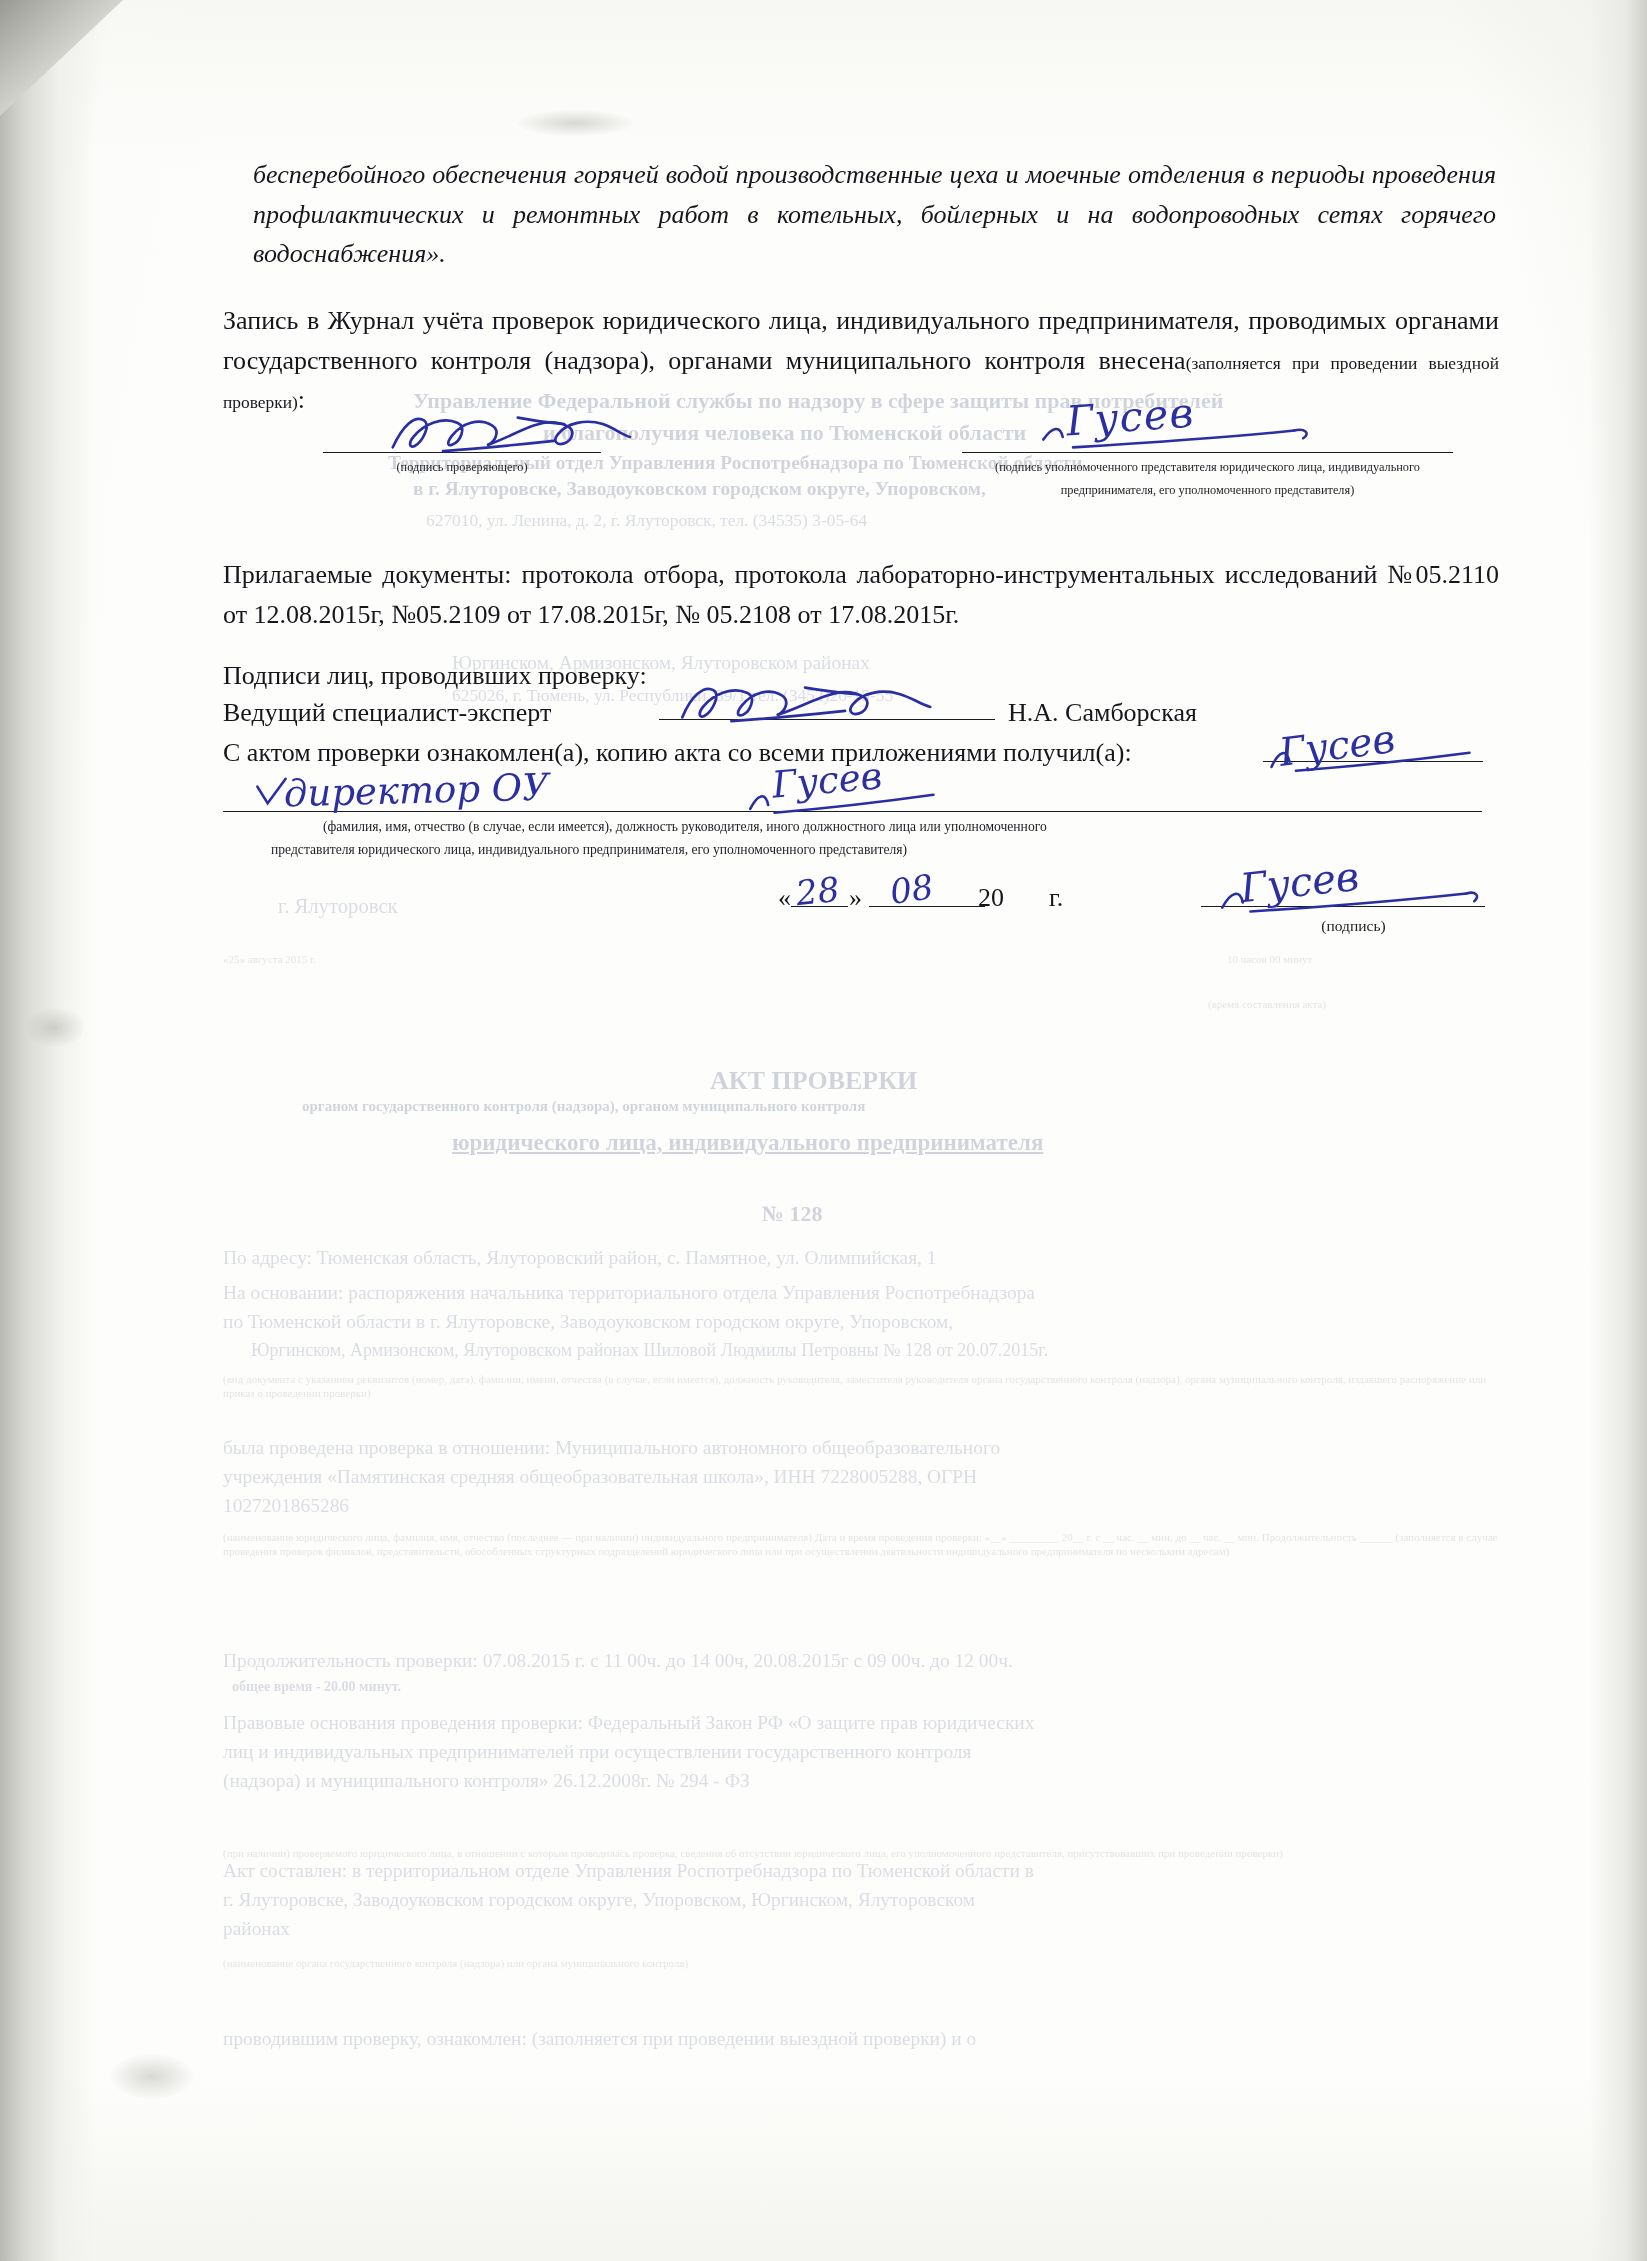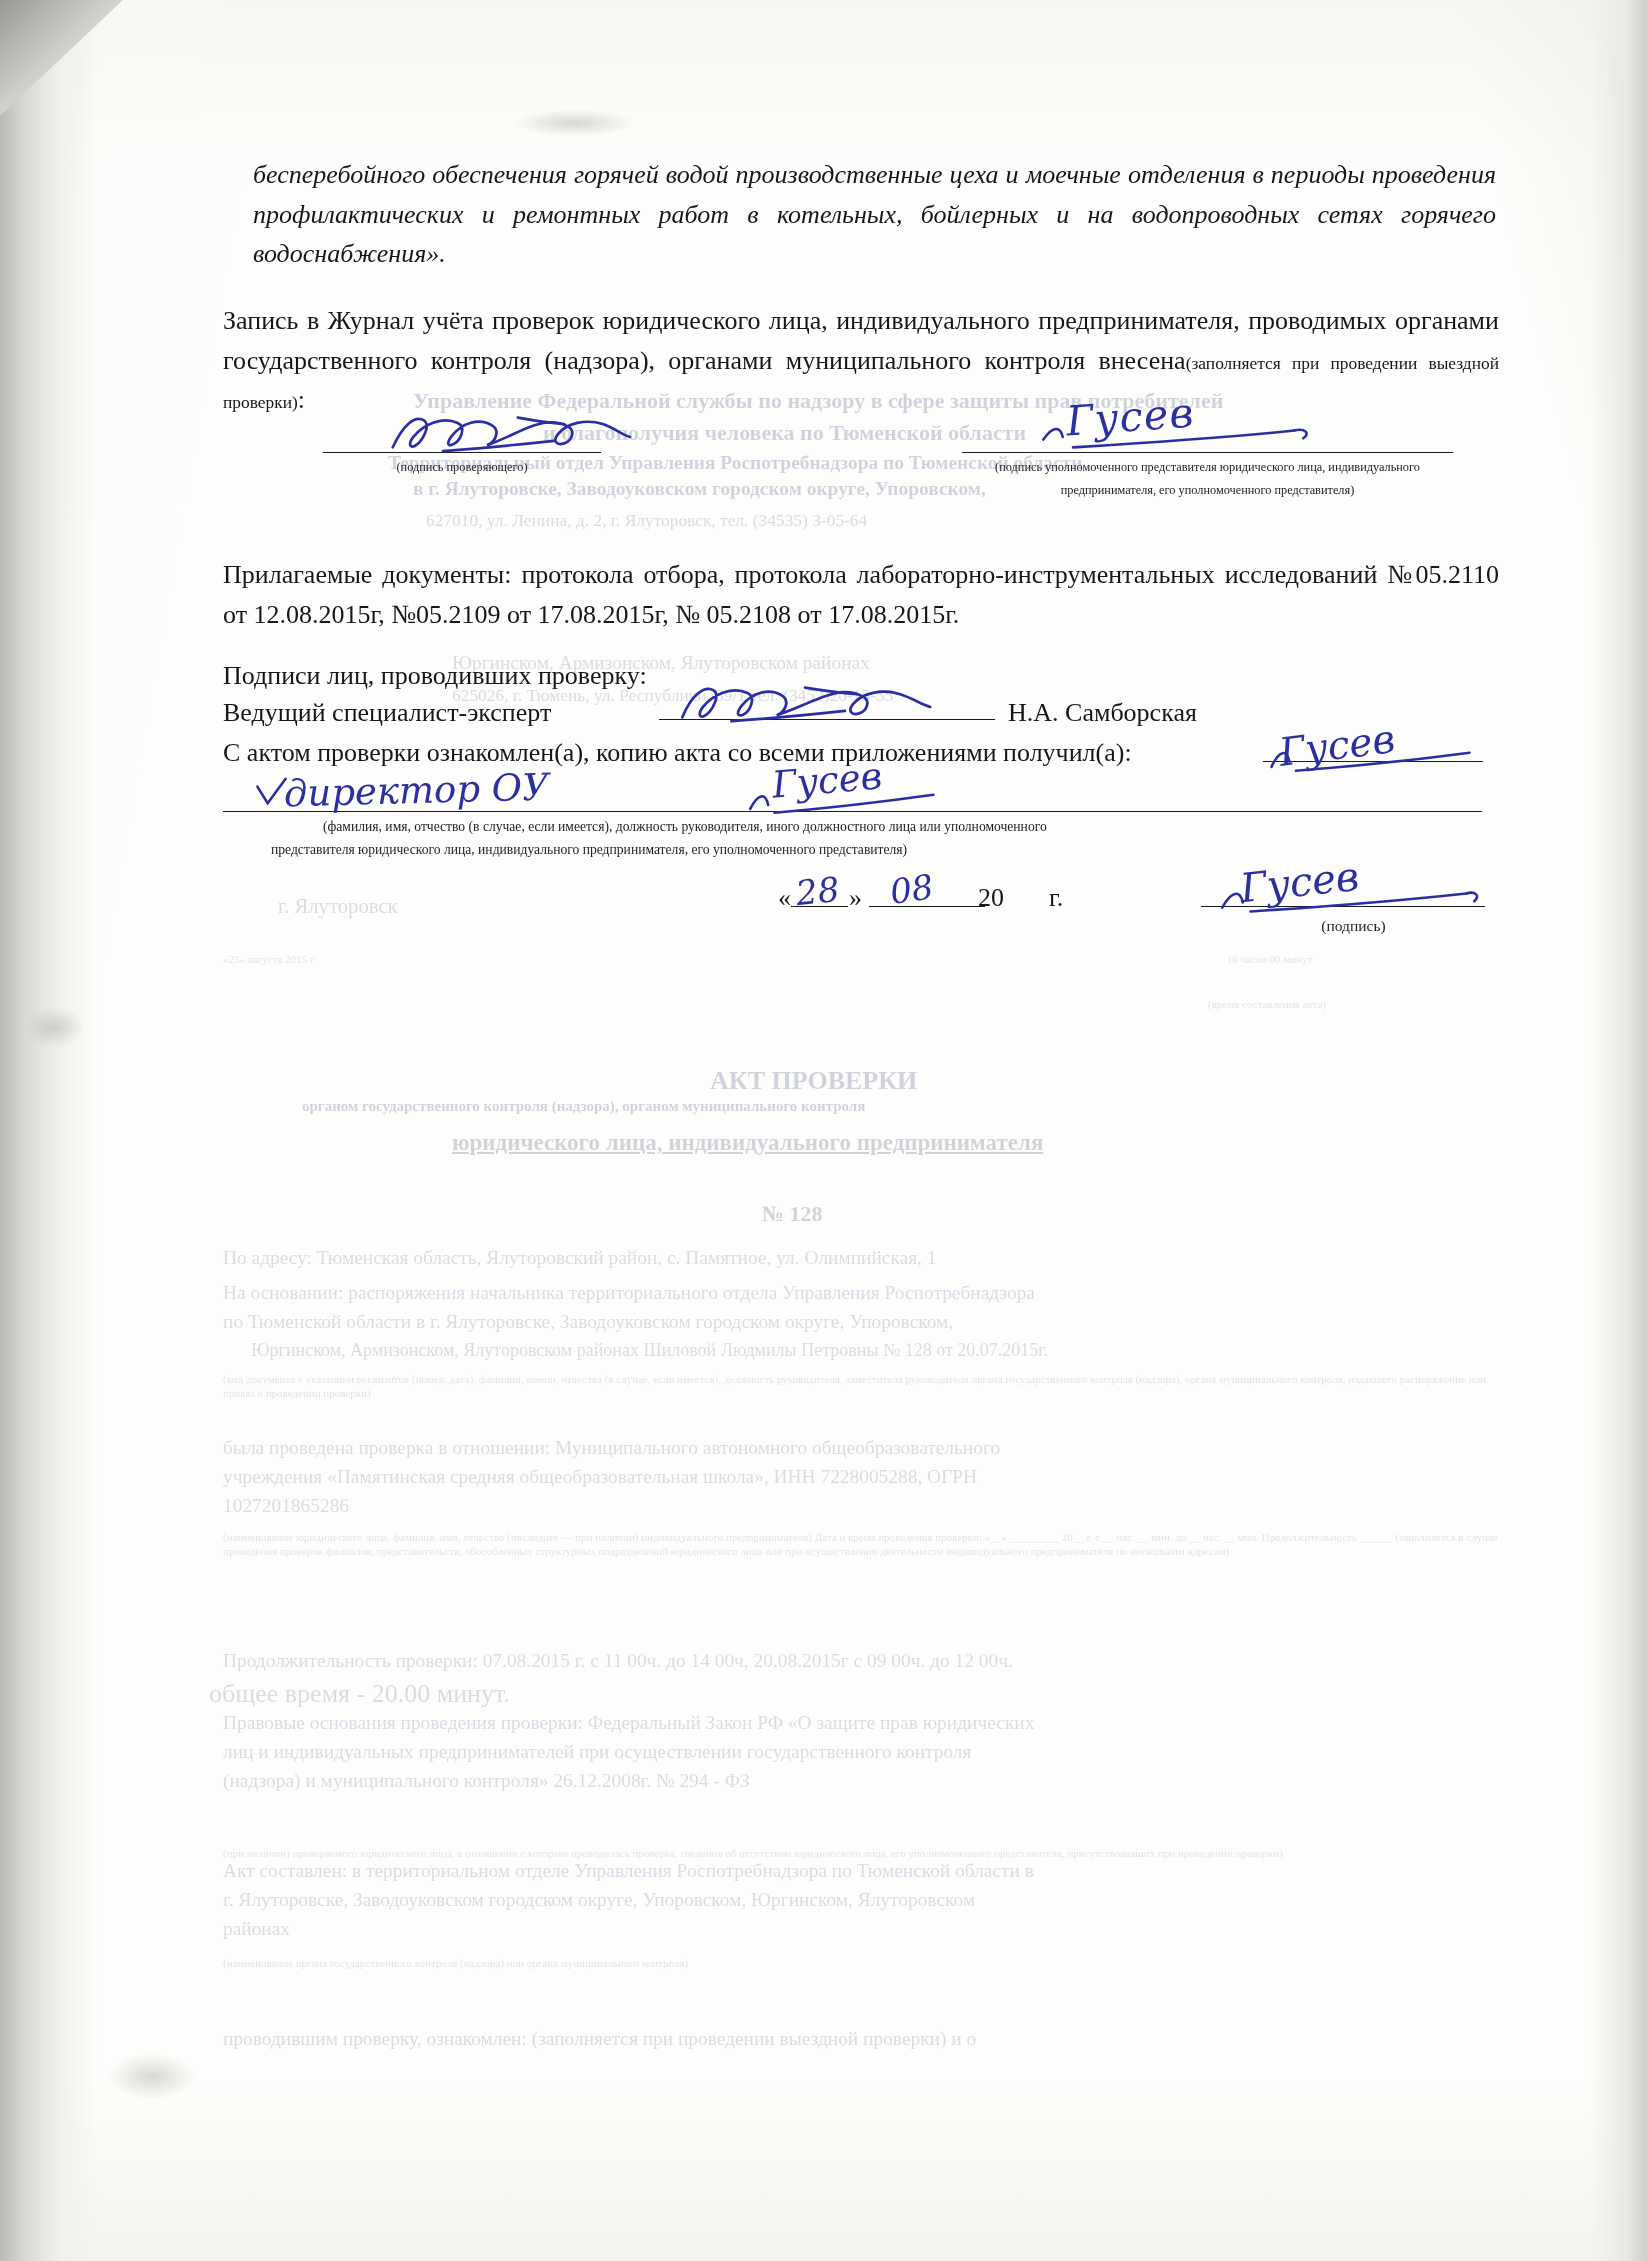--- a/index.html
+++ b/index.html
@@ -152,21 +152,21 @@
     <div class="ghost" style="left:223px; top:1282px; font-size:19.4px;">На основании: распоряжения начальника территориального отдела Управления Роспотребнадзора</div>
     <div class="ghost" style="left:223px; top:1311px; font-size:19.4px;">по Тюменской области в г. Ялуторовске, Заводоуковском городском округе, Упоровском,</div>
     <div class="ghost" style="left:223px; top:1340px; font-size:18px;margin-left:28px;">Юргинском, Армизонском, Ялуторовском районах Шиловой Людмилы Петровны № 128 от 20.07.2015г.</div>
     <div class="ghost tiny" style="left:223px; top:1373px; width:1279px;">(вид документа с указанием реквизитов (номер, дата), фамилии, имени, отчества (в случае, если имеется), должность руководителя, заместителя руководителя органа государственного контроля (надзора), органа муниципального контроля, издавшего распоряжение или приказ о проведении проверки)</div>
     <div class="ghost" style="left:223px; top:1437px; font-size:19.4px;">была проведена проверка в отношении: Муниципального автономного общеобразовательного</div>
     <div class="ghost" style="left:223px; top:1466px; font-size:19.4px;">учреждения «Памятинская средняя общеобразовательная школа», ИНН 7228005288, ОГРН</div>
     <div class="ghost" style="left:223px; top:1495px; font-size:19.4px;">1027201865286</div>
     <div class="ghost tiny" style="left:223px; top:1531px; width:1292px;">(наименование юридического лица, фамилия, имя, отчество (последнее — при наличии) индивидуального предпринимателя) Дата и время проведения проверки: «__» _________ 20__ г. с __ час. __ мин. до __ час. __ мин. Продолжительность ______ (заполняется в случае проведения проверок филиалов, представительств, обособленных структурных подразделений юридического лица или при осуществлении деятельности индивидуального предпринимателя по нескольким адресам)</div>
 
     <div class="ghost" style="left:223px; top:1650px; font-size:19.4px;">Продолжительность проверки: 07.08.2015 г. с 11 00ч. до 14 00ч, 20.08.2015г с 09 00ч. до 12 00ч.</div>
-    <div class="ghost" style="left:209px; top:1679px; font-size:26px;">общее время - 20.00 минут.</div>
+    <div class="ghost" style="left:232px; top:1679px; font-size:14px;font-weight:bold;">общее время - 20.00 минут.</div>
     <div class="ghost" style="left:223px; top:1712px; font-size:19.4px;">Правовые основания проведения проверки: Федеральный Закон РФ «О защите прав юридических</div>
     <div class="ghost" style="left:223px; top:1741px; font-size:19.4px;">лиц и индивидуальных предпринимателей при осуществлении государственного контроля</div>
     <div class="ghost" style="left:223px; top:1770px; font-size:19.4px;">(надзора) и муниципального контроля» 26.12.2008г. № 294 - ФЗ</div>
     <div class="ghost tiny" style="left:223px; top:1802px; width:1285px;margin-top:45px;">(при наличии) проверяемого юридического лица, в отношении с которым проводилась проверка, сведения об отсутствии юридического лица, его уполномоченного представителя, присутствовавших при проведении проверки)</div>
     <div class="ghost" style="left:223px; top:1860px; font-size:19.4px;">Акт составлен: в территориальном отделе Управления Роспотребнадзора по Тюменской области в</div>
     <div class="ghost" style="left:223px; top:1889px; font-size:19.4px;">г. Ялуторовске, Заводоуковском городском округе, Упоровском, Юргинском, Ялуторовском</div>
     <div class="ghost" style="left:223px; top:1918px; font-size:19.4px;">районах</div>
     <div class="ghost tiny" style="left:223px; top:1957px; width:1285px;">(наименование органа государственного контроля (надзора) или органа муниципального контроля)</div>
     <div class="ghost" style="left:223px; top:2028px; font-size:19.4px;">проводившим проверку, ознакомлен: (заполняется при проведении выездной проверки) и о</div>
   </div>

